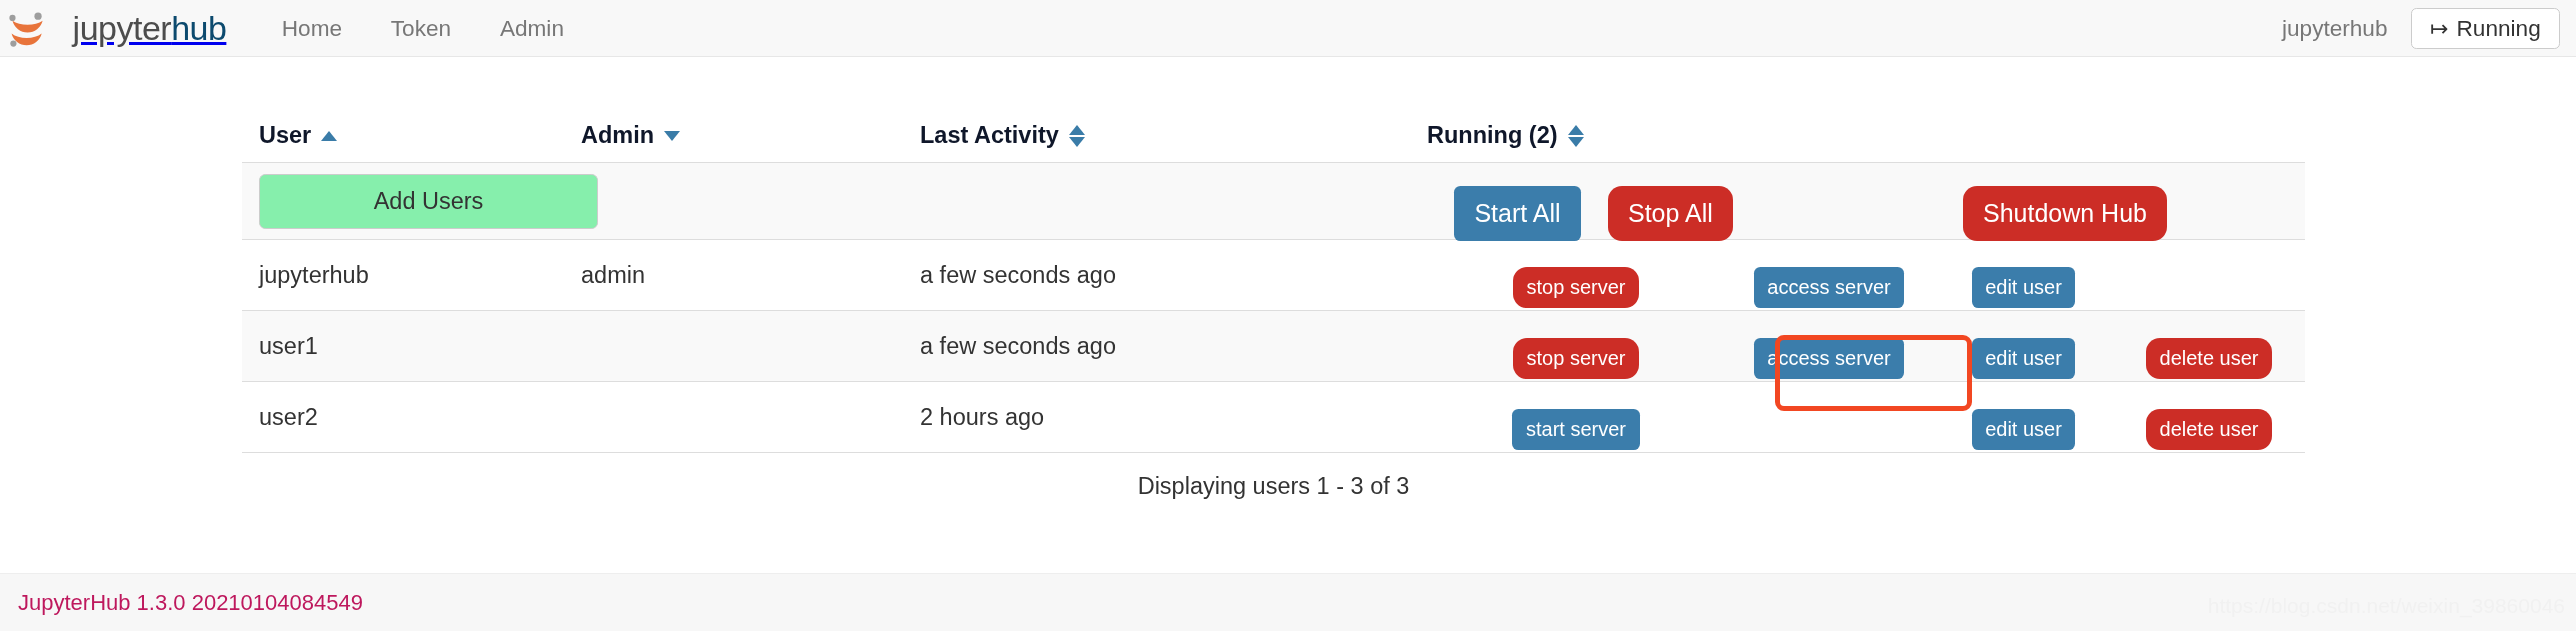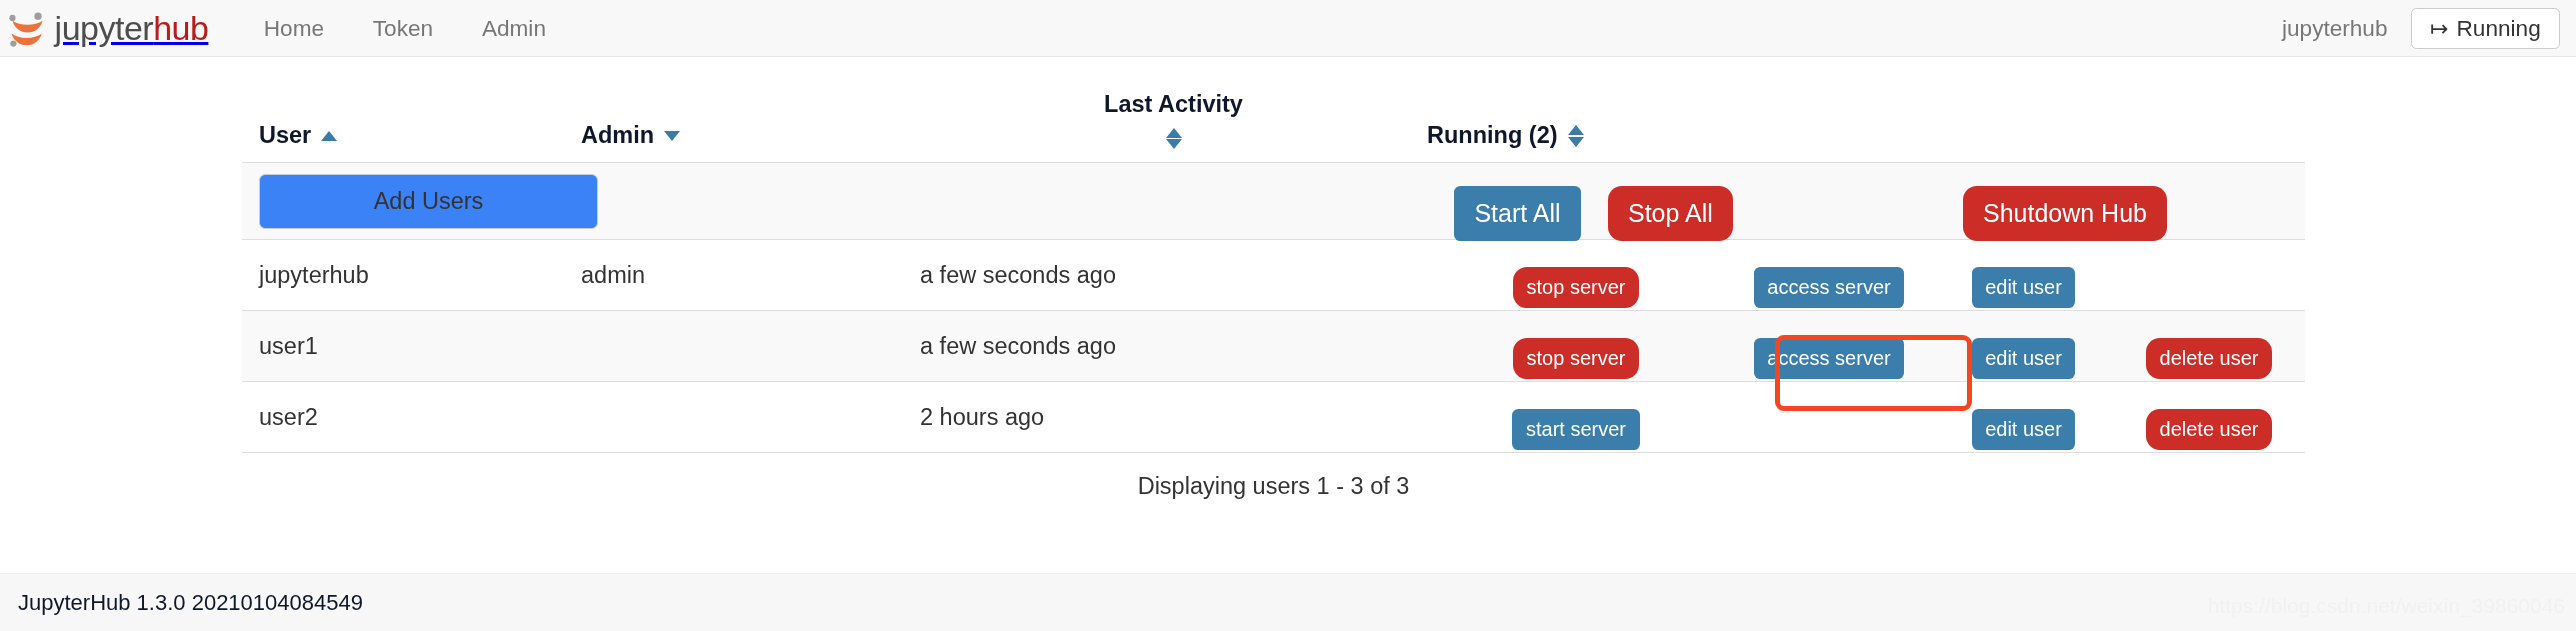--- a/index.html
+++ b/index.html
@@ -17,22 +17,22 @@
     position: absolute; left:0; top:0; width:2576px; height:57px;
     background:#f8f8f8; border-bottom:0.9px solid #e7e7e7;
     display:flex; align-items:center;
   }
   .brand { display:flex; align-items:center; margin-left:7.2px; }
   .logo { width:42px; height:42px; position:relative; flex:none; margin-right:5.4px;}
   .brand-text {
     font-size:34px; font-weight:400; letter-spacing:-0.5px;
     line-height:1; white-space:nowrap;
   }
-  .brand-jupyter { color:#4d4d4d; }
-  .brand-hub { color:#b91c1c; }
+  .brand-jupyter { color:#4d4d4d;margin-left:18px; }
+  .brand-hub { color:#0c4a6e; }
 
   .nav-links { display:flex; align-items:center; margin-left:31px; }
   .nav-link {
     color:#777; font-size:22.6px; padding:0 24.4px; text-decoration:none;
     line-height:57px; white-space:nowrap;
   }
   .nav-right {
     position:absolute; right:16.3px; top:0; height:57px;
     display:flex; align-items:center;
   }
@@ -70,27 +70,27 @@
     background:#f9f9f9; border-bottom:0.9px solid #ddd;
   }
   .trow {
     display:flex; align-items:center; height:71px;
     border-bottom:0.9px solid #ddd; background:#fff;
   }
   .trow.alt { background:#f9f9f9; }
 
   .col-user   { width:339px; padding-left:17px; }
   .col-admin  { width:339px; }
-  .col-act    { width:507px;flex-direction:column; }
+  .col-act    { width:507px; }
   .col-run    { flex:1; display:flex; align-items:center; }
 
   .cell-text { font-size:23.5px; color:#333; white-space:nowrap; }
 
   .add-users-btn {
-    width:339px; height:55px; background:#3b82f6; border:0.9px solid #ccc;
+    width:339px; height:55px; background:#86efac; border:0.9px solid #ccc;
     border-radius:6.3px; font-size:23.5px; color:#333;
     font-family:"Liberation Sans", sans-serif; cursor:pointer;
   }
 
   .btn {
     border:none; border-radius:6.3px; color:#fff; cursor:pointer;
     font-family:"Liberation Sans", sans-serif; white-space:nowrap;margin-top:24px;
   }
   .btn-blue { background:#3b7dab; }
   .btn-red  { background:#cc2d26;border-radius:14px; }
@@ -117,21 +117,21 @@
     border:5.4px solid #f24722; border-radius:9px; pointer-events:none;
     box-sizing:border-box;
   }
 
   
   .footer {
     position:absolute; left:0; bottom:0; width:2576px; height:58px;
     background:#f7f7f7; border-top:0.9px solid #eee;
     display:flex; align-items:center;
   }
-  .footer-text { margin-left:18px; font-size:22px; color:#0f172a; white-space:nowrap; }
+  .footer-text { margin-left:18px; font-size:22px; color:#be185d; white-space:nowrap; }
   .watermark {
     position:absolute; right:11px; bottom:12.7px;
     font-size:21px; color:#f1f1f1; white-space:nowrap;
   }
 </style>
 </head>
 <body>
 
 <div id="page">
 

